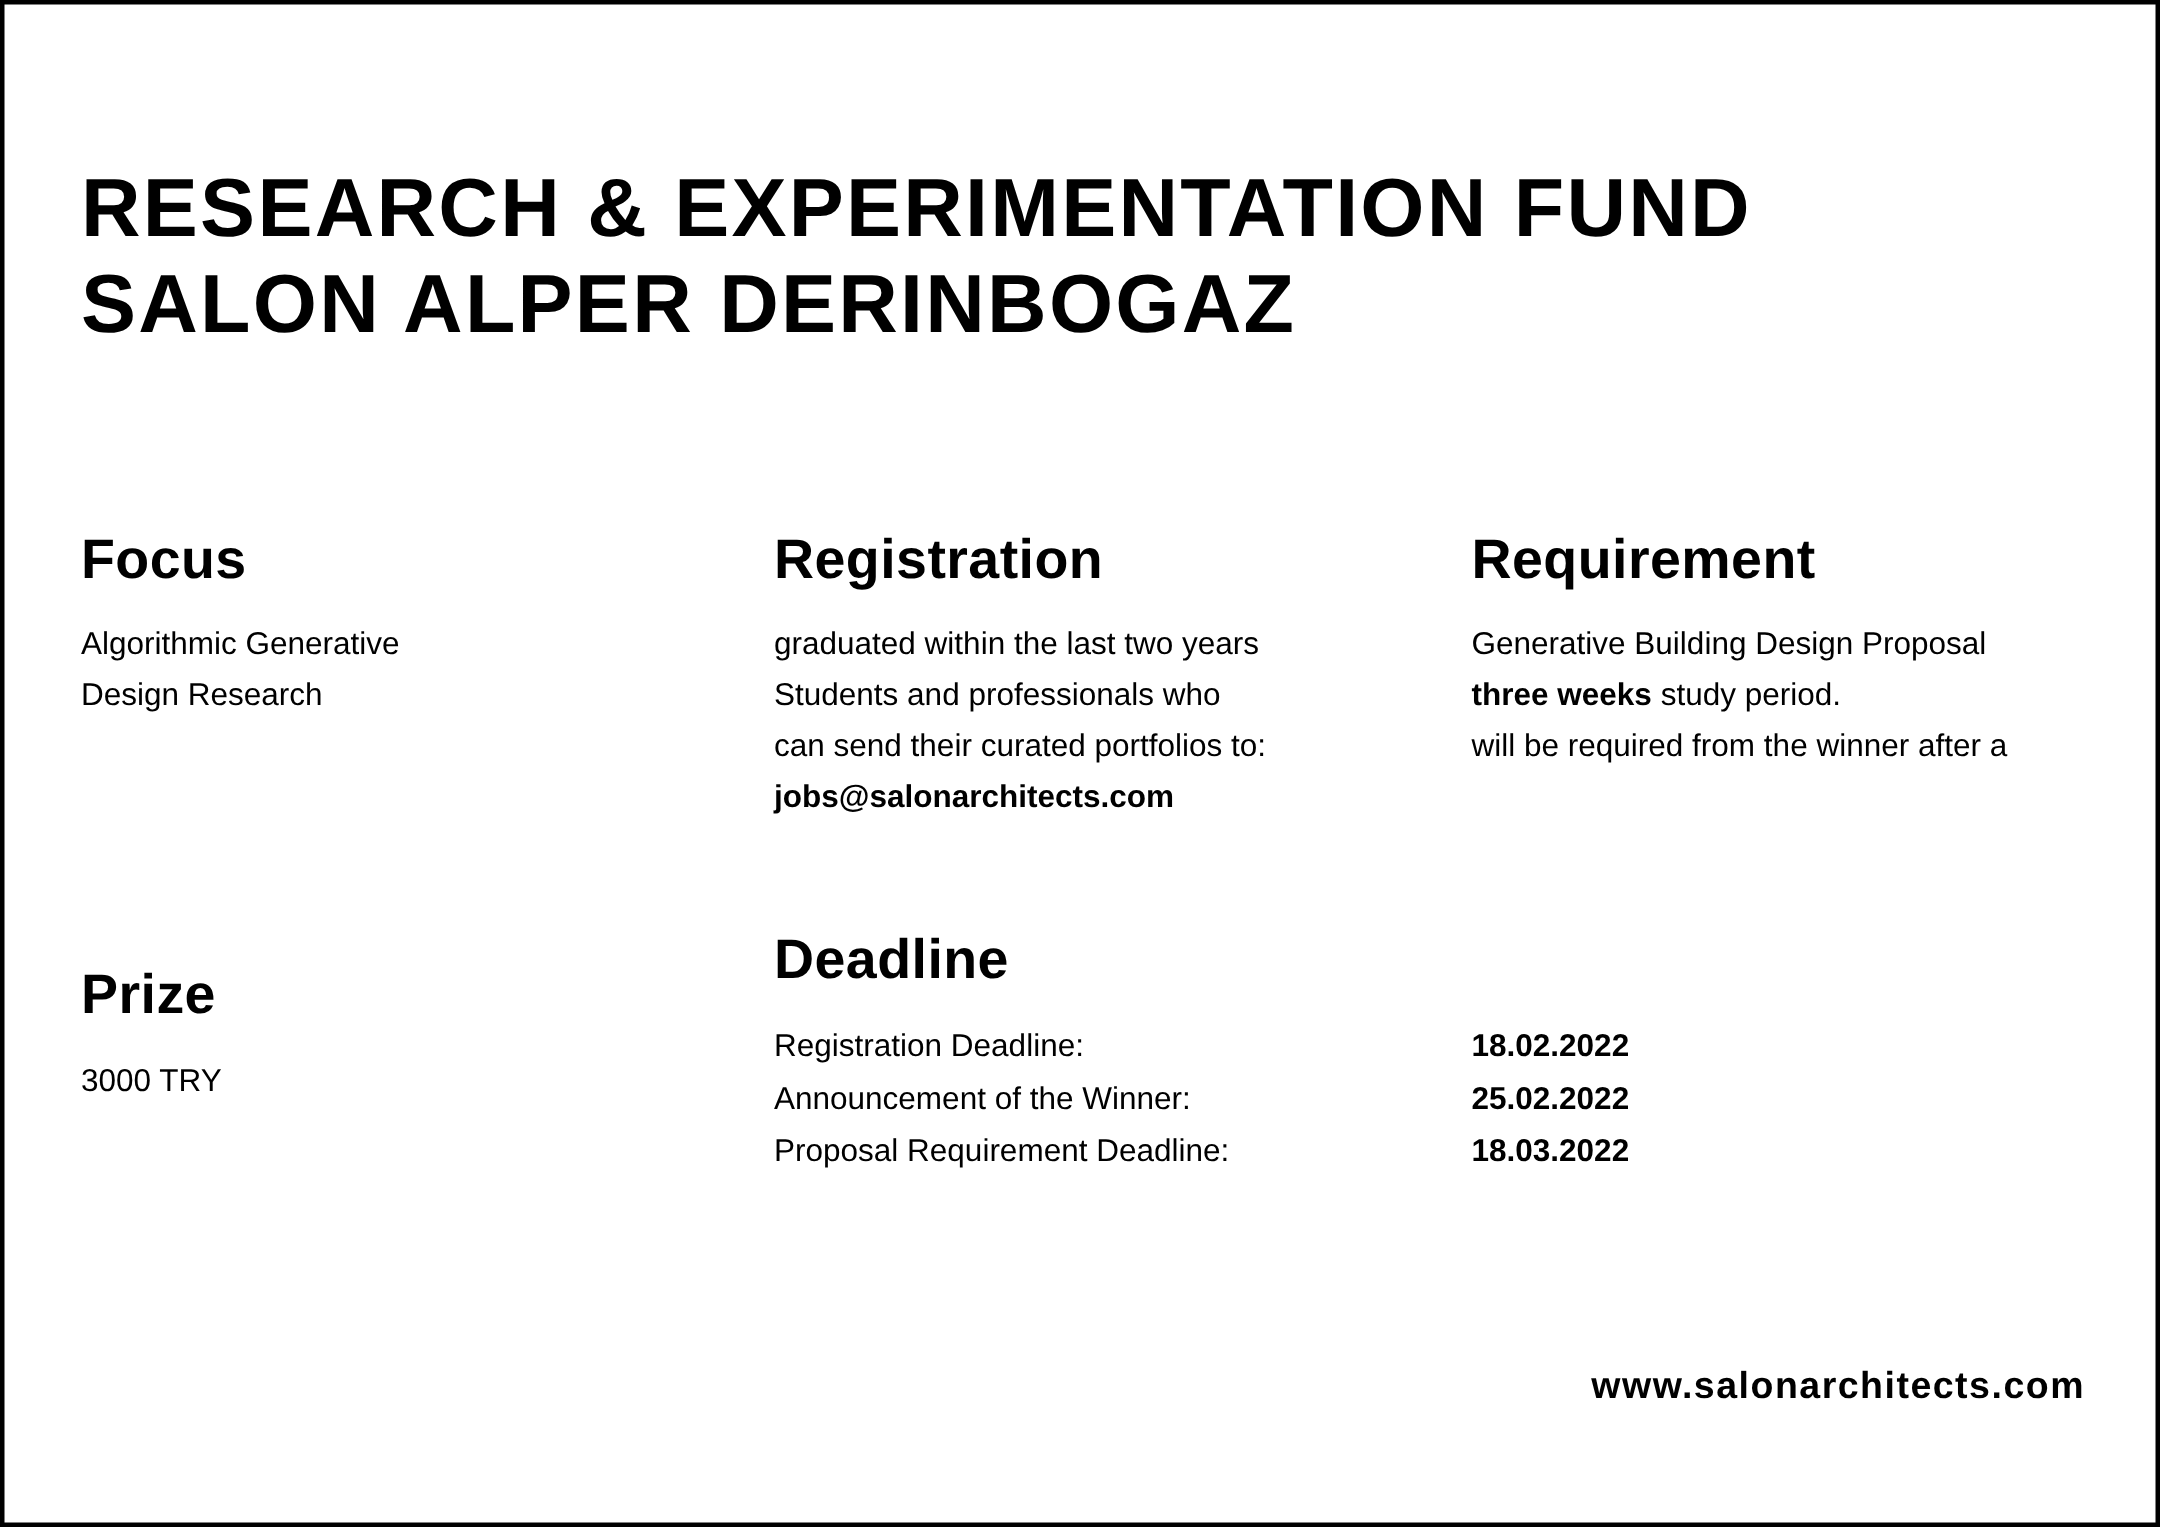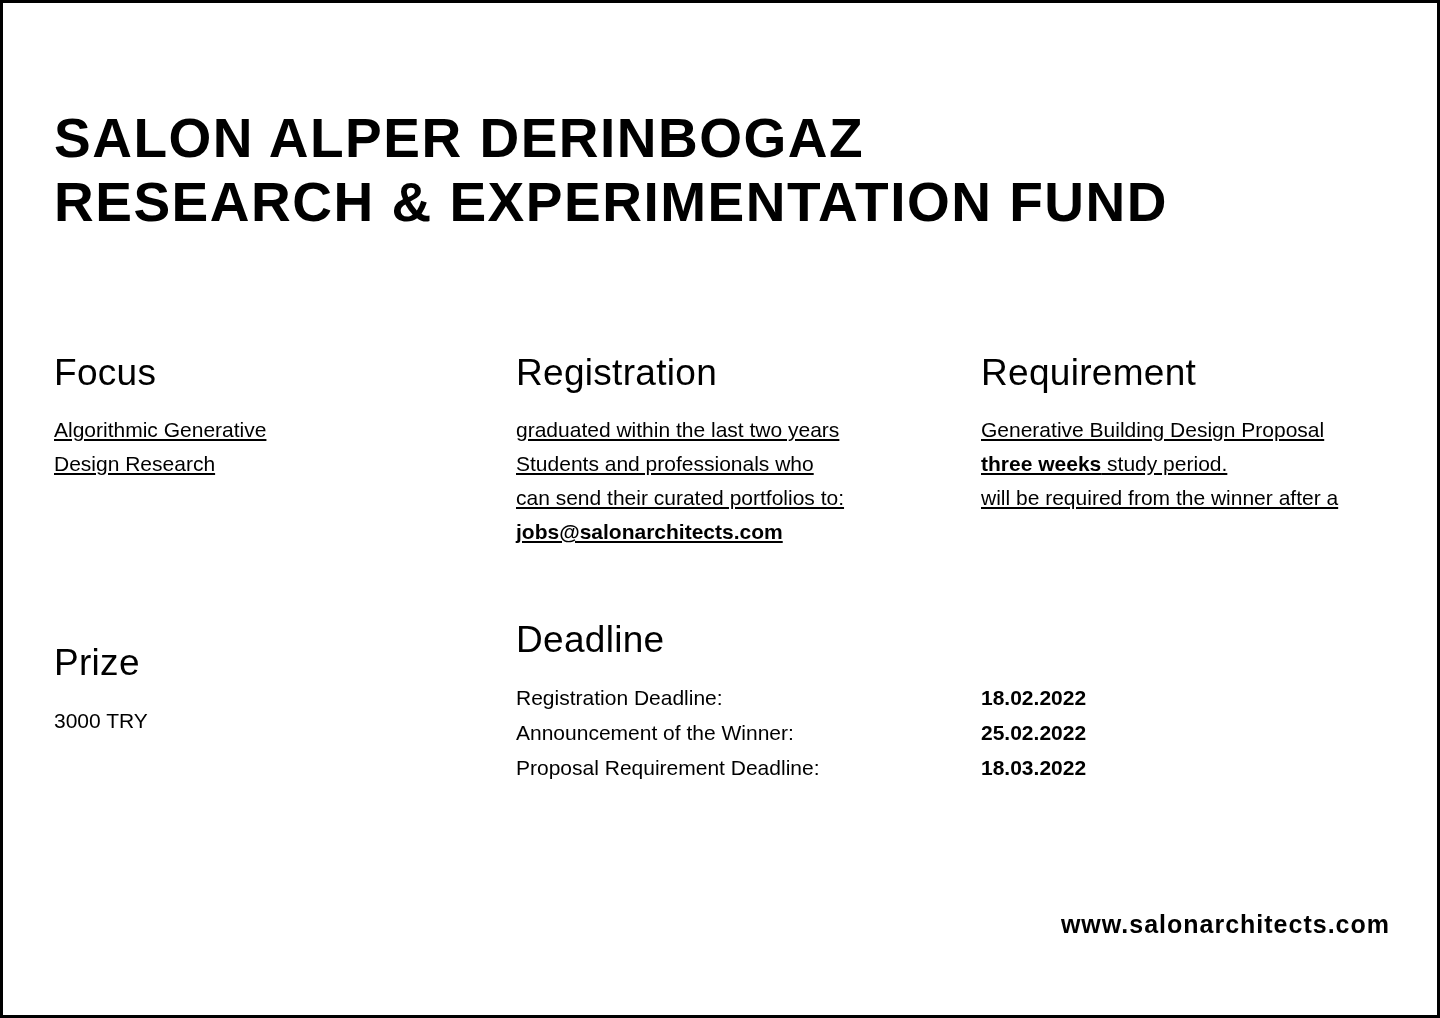--- a/index.html
+++ b/index.html
@@ -32,30 +32,29 @@
     text-transform: uppercase;
     color: #000000;
   }
 
   
   .sec { position: absolute; }
   .sec h2 {
     margin: 0 0 18px 0;
     font-size: 37px;
     line-height: 44px;
-    font-weight: 400;
+    font-weight: 700;
     letter-spacing: 0.3px;
     color: #000000;
   }
   .body {
     font-size: 21px;
     line-height: 34px;
     font-weight: 400;
     color: #000000;
-    text-decoration: underline;
   }
   .line { display: block; }
   .bold { font-weight: 700; }
 
   .sec-focus        { left: 51px;  top: 348px; width: 400px; }
   .sec-registration { left: 513px; top: 348px; width: 440px; }
   .sec-requirement  { left: 978px; top: 348px; width: 420px; }
   .sec-prize        { left: 51px;  top: 638px; width: 400px; }
   .sec-deadline     { left: 513px; top: 615px; width: 880px; }
 
@@ -85,22 +84,22 @@
     letter-spacing: 1px;
     color: #000000;
   }
 </style>
 </head>
 <body>
 
 <div class="page">
 
   <header class="title">
+    <div class="line">RESEARCH &amp; EXPERIMENTATION FUND</div>
     <div class="line">SALON ALPER DERINBOGAZ</div>
-    <div class="line">RESEARCH &amp; EXPERIMENTATION FUND</div>
   </header>
 
   <section class="sec sec-focus">
     <h2>Focus</h2>
     <div class="body">
       <span class="line">Algorithmic Generative</span>
       <span class="line">Design Research</span>
     </div>
   </section>
 

